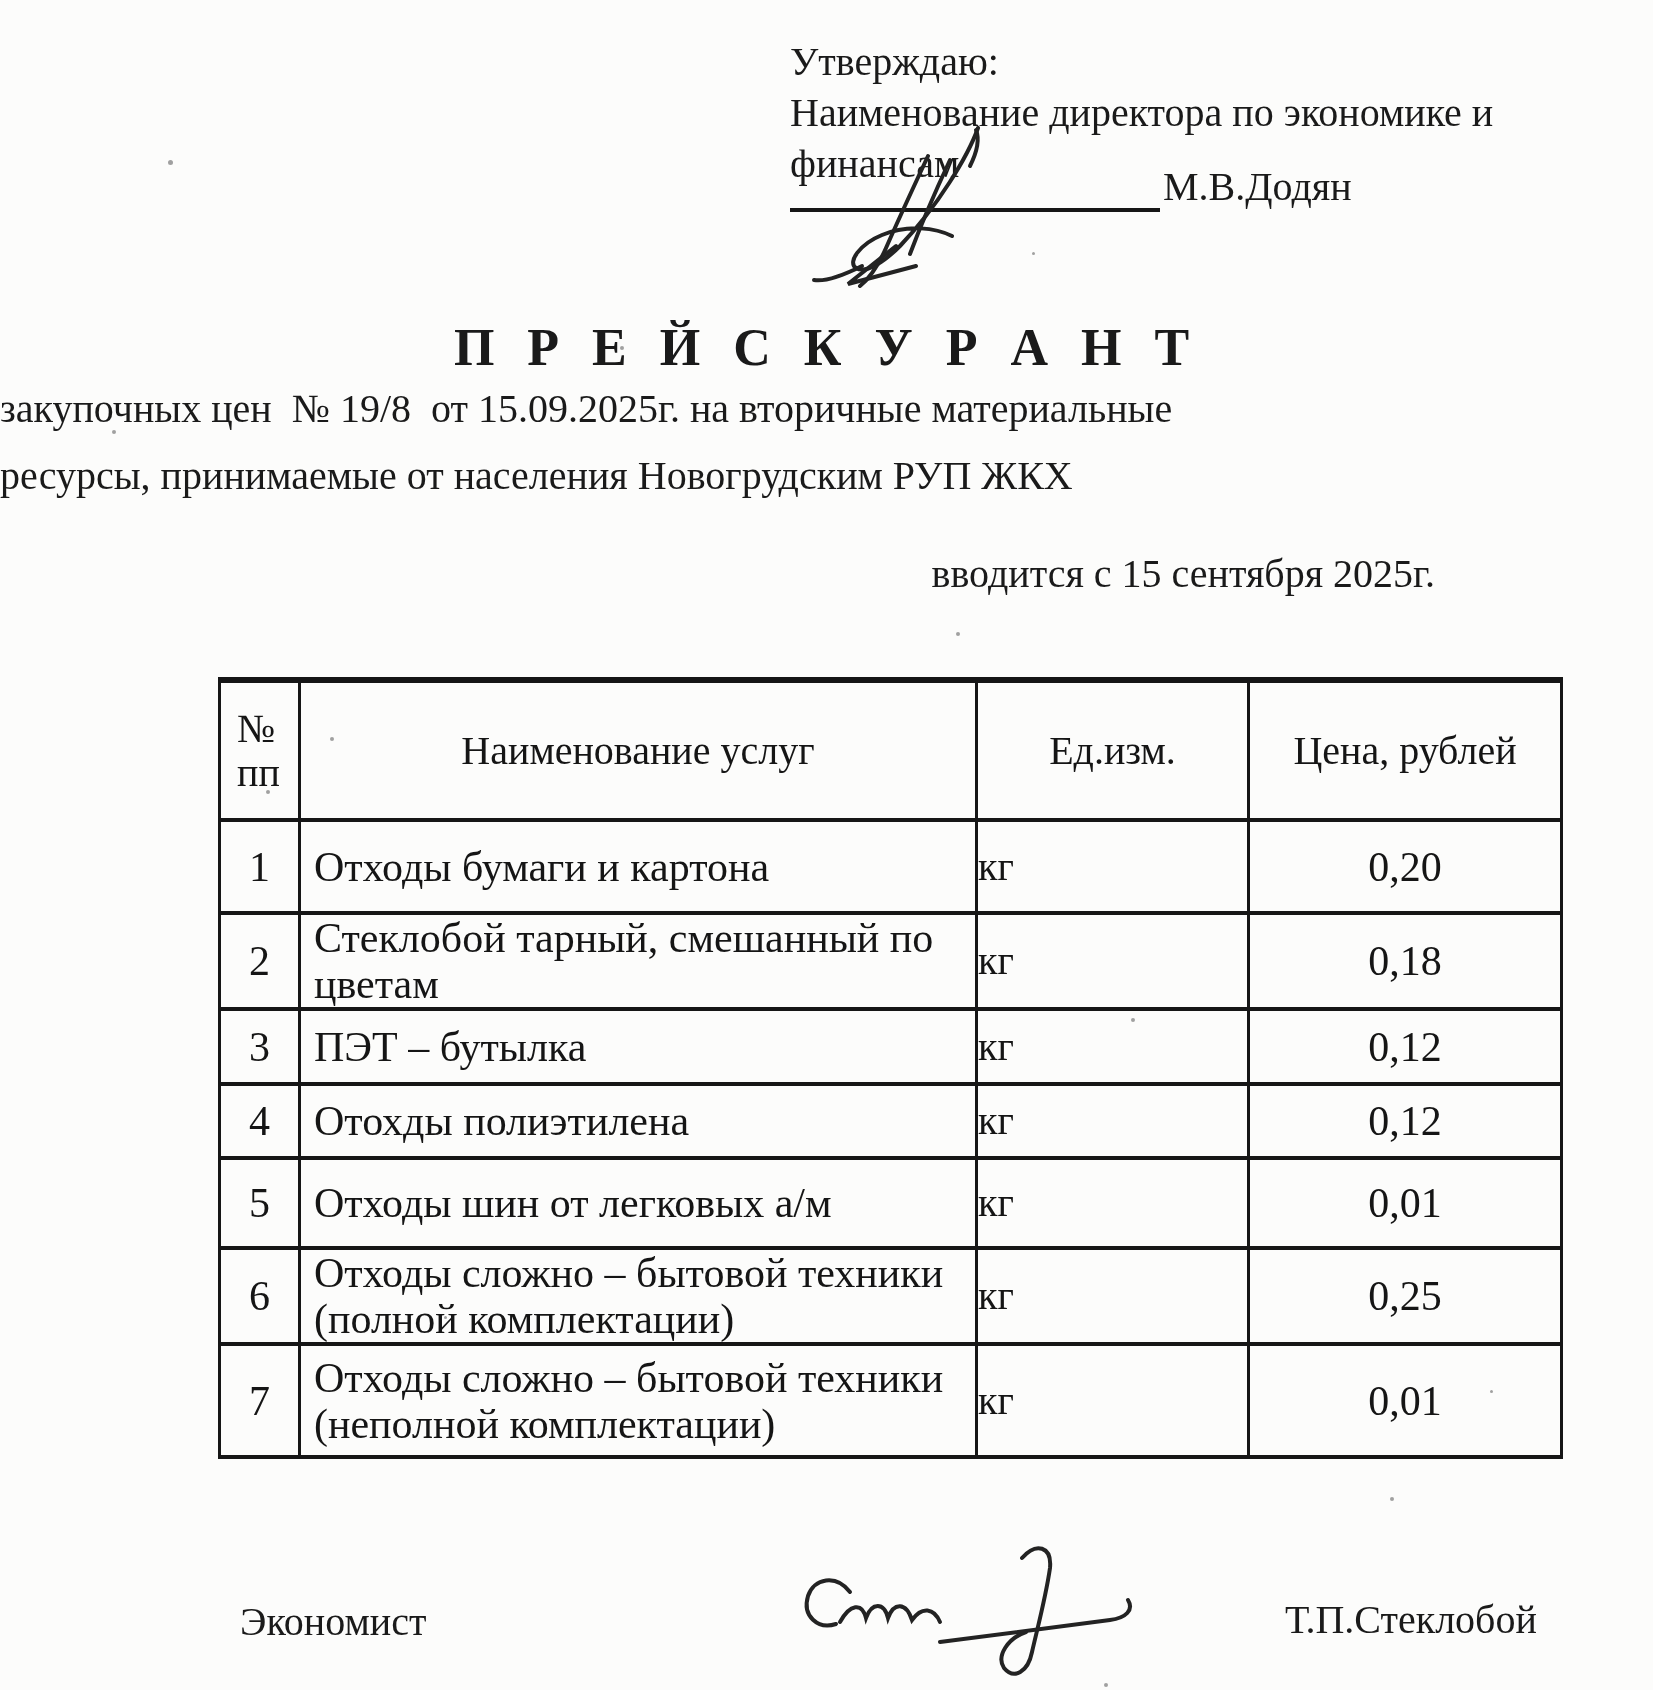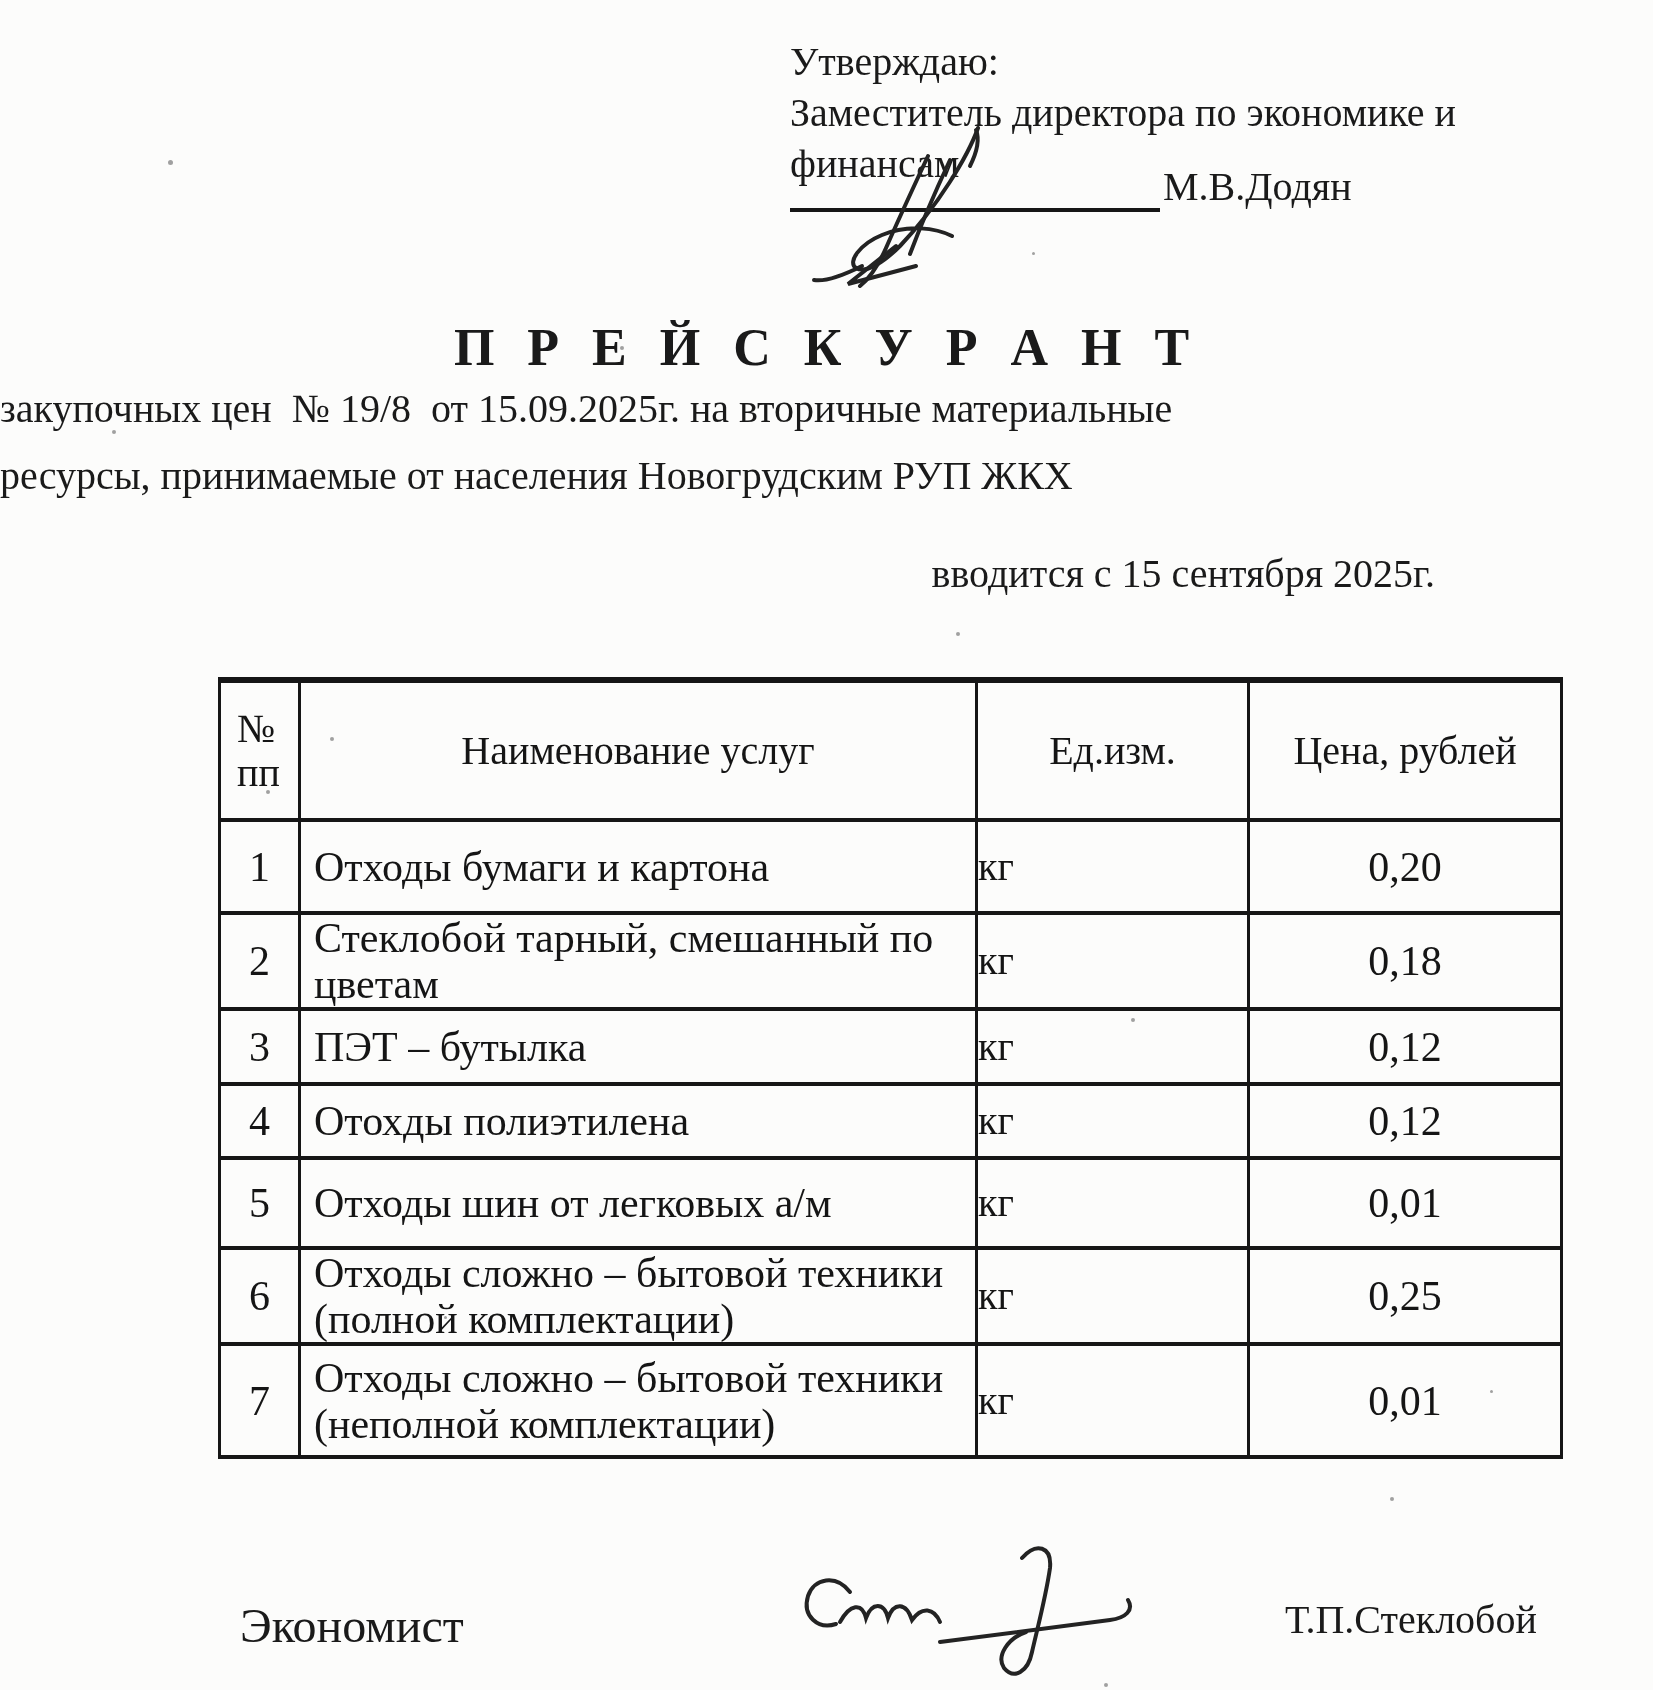--- a/index.html
+++ b/index.html
@@ -48,33 +48,33 @@
   .price-table tbody tr:nth-child(4){height:74px;}
   .price-table tbody tr:nth-child(5){height:90px;}
   .price-table tbody tr:nth-child(6){height:95px;}
   .price-table tbody tr:nth-child(7){height:113px;}
   td.c-num{text-align:center;}
   td.c-name{text-align:left;padding-left:13px;padding-right:8px;}
   td.c-unit{font-size:40px;}
   td.c-price{text-align:center;}
 
   
-  .role{left:240px;top:1598px;font-size:48px;}
+  .role{left:240px;top:1598px;font-size:40px;}
   .sig2{left:770px;top:1530px;width:420px;height:160px;}
   .signoff-name{left:1285px;top:1596px;font-size:40px;}
 
   
   .speck{position:absolute;background:#6f6f6f;border-radius:50%;opacity:.65;}
 </style>
 </head>
 <body>
 
 <div class="abs approval">
   <div>Утверждаю:</div>
-  <div>Заместитель директора по экономике и</div>
+  <div>Наименование директора по экономике и</div>
   <div>финансам</div>
 </div>
 
 <svg class="abs sig1" viewBox="0 0 290 170" aria-hidden="true">
   <g fill="none" stroke="#232323" stroke-width="4" stroke-linecap="round">
     <path d="M178,10 C168,38 138,88 100,128 C84,144 66,156 56,150 C47,144 60,126 82,117 C108,106 136,110 152,118"></path>
     <path d="M128,38 C114,68 100,98 86,130 C78,148 70,160 60,168"></path>
     <path d="M150,42 C136,72 122,104 110,136"></path>
     <path d="M96,128 L48,166 L116,148"></path>
     <path d="M62,148 C42,158 26,164 14,162"></path>

